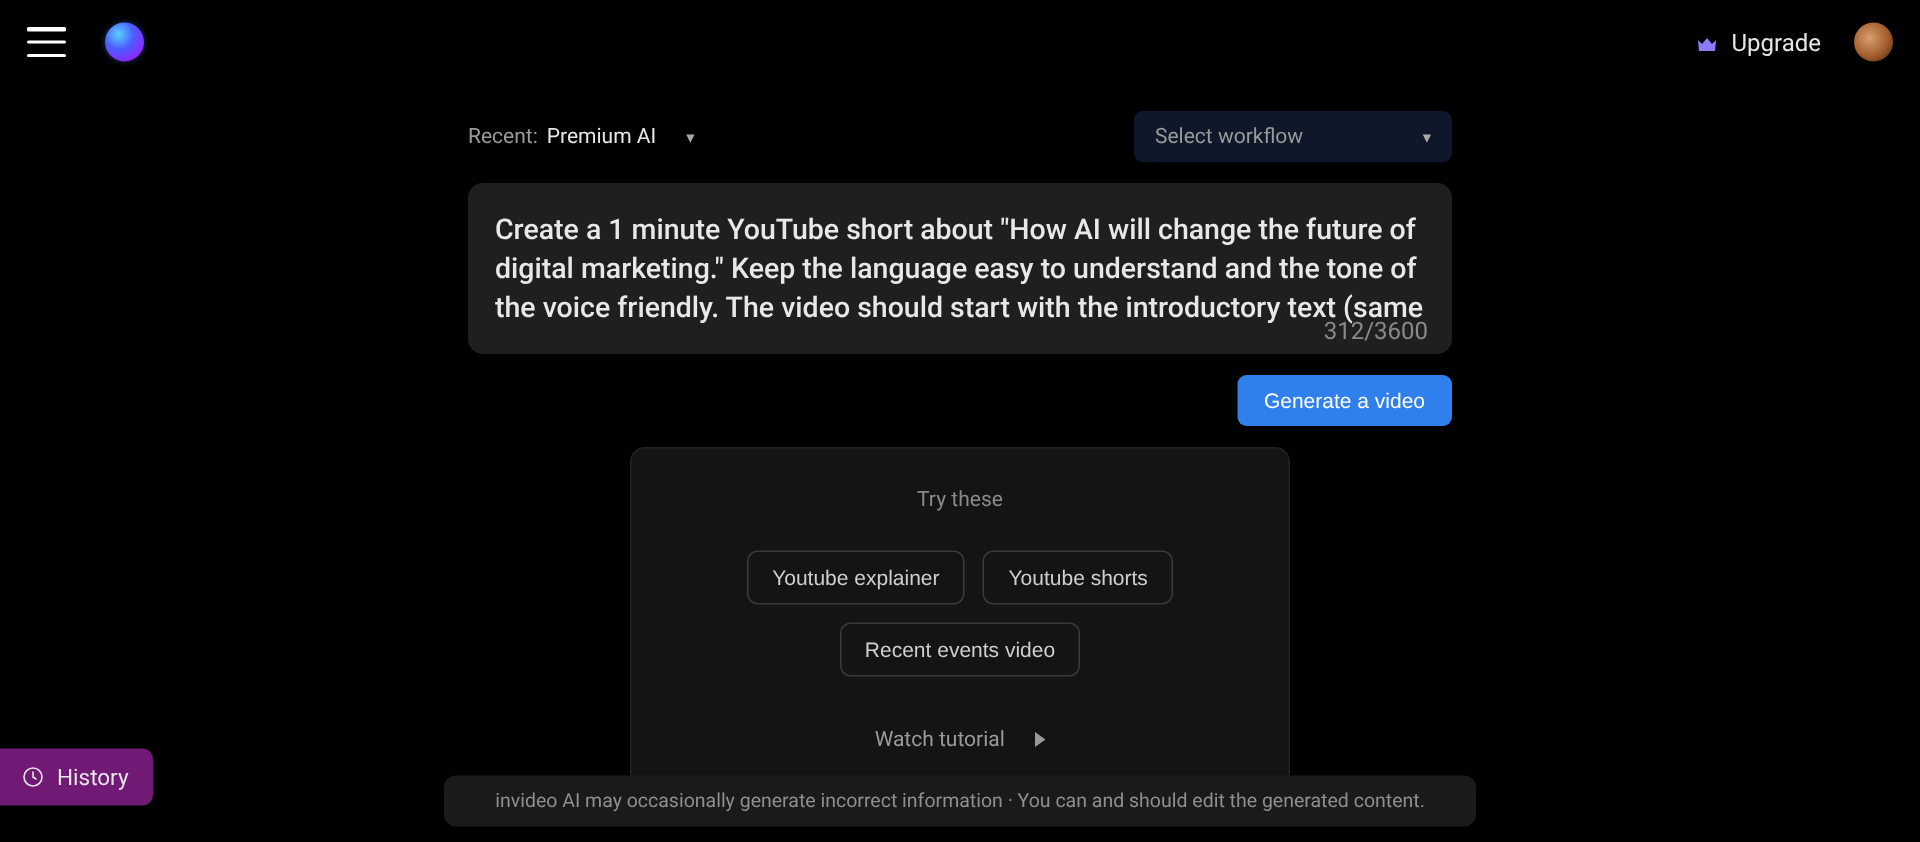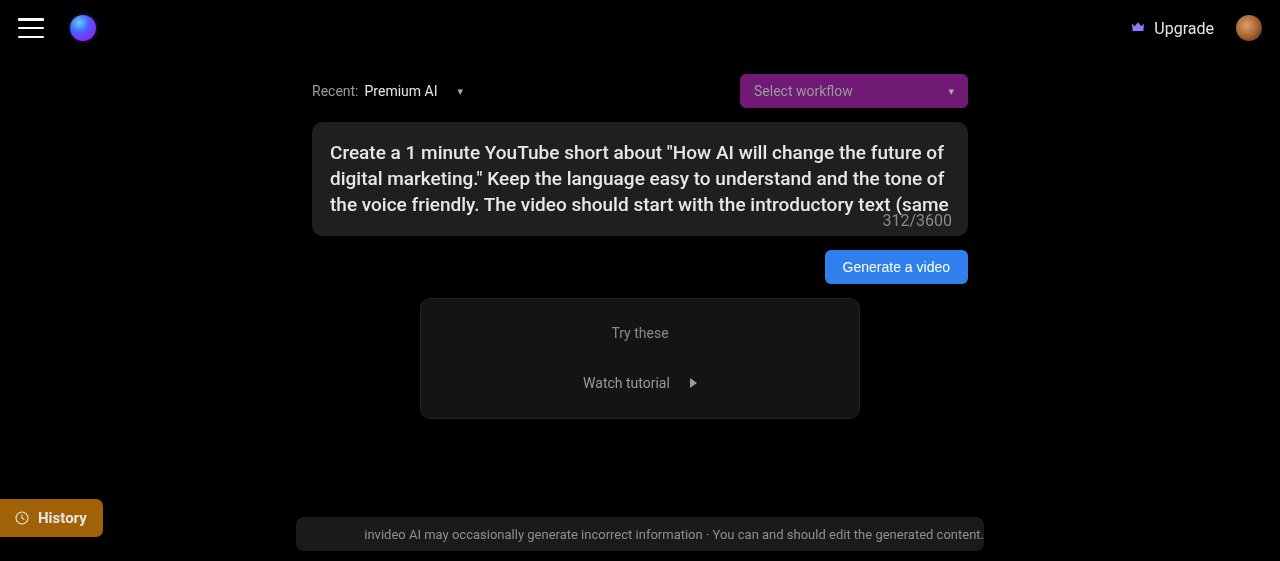--- a/index.html
+++ b/index.html
@@ -18,38 +18,38 @@
     width: 26px; height: 20px; display: flex; flex-direction: column;
     justify-content: space-between; cursor: pointer;
   }
   .hamburger span { height: 2.5px; background: #fff; border-radius: 1px; }
   .logo {
     width: 26px; height: 26px; margin-left: 26px; border-radius: 50%;
     background: radial-gradient(circle at 35% 30%, #5ad1ff 0%, #4b5dff 40%, #8a2aff 75%, #2a0b6b 100%);
     box-shadow: 0 0 4px rgba(90,120,255,.4);
   }
   .top-right { margin-left: auto; display: flex; align-items: center; gap: 22px; }
-  .upgrade { display: flex; align-items: flex-start; gap: 8px; cursor: pointer; color: #e6e6e6; font-size: 16px; }
+  .upgrade { display: flex; align-items: flex-end; gap: 8px; cursor: pointer; color: #e6e6e6; font-size: 16px; }
   .avatar {
     width: 26px; height: 26px; border-radius: 50%;
     background: radial-gradient(circle at 40% 40%, #d8a070 0%, #a45d2c 55%, #3a2412 100%);
   }
 
   
   .center {
     position: absolute; top: 74px; left: 312px; width: 656px;
   }
   .row-model { display: flex; align-items: center; height: 34px; }
   .model-label { color: #9a9a9a; font-size: 14px; margin-right: 6px; }
   .model-value { color: #e6e6e6; font-size: 14px; margin-right: 20px; }
   .chev { font-size: 11px; color: #aaa; }
 
   .workflow {
-    margin-left: auto; width: 228px; height: 34px;
-    background: #701a75; border-radius: 6px;
+    margin-left: auto; width: 212px; height: 34px;
+    background: #0f172a; border-radius: 6px;
     display: flex; align-items: center; padding: 0 14px;
     color: #9a9a9a; font-size: 14px; cursor: pointer;
   }
   .workflow .chev { margin-left: auto; }
 
   .prompt-box {
     margin-top: 14px; width: 656px; height: 114px;
     background: #1f1f1f; border-radius: 10px; padding: 18px 18px 24px 18px;
     position: relative;
   }
@@ -68,42 +68,42 @@
     background: #2f80ed; color: #fff; border-radius: 6px;
     font-size: 14px; display: flex; align-items: center; cursor: pointer;
     border: none;
   }
 
   .try-box {
     margin-top: 14px; width: 440px; margin-left: auto; margin-right: auto;
     background: #141414; border: 1px solid #222; border-radius: 10px;
     padding: 26px 20px 26px 20px; text-align: center;
   }
-  .try-title { color: #8a8a8a; font-size: 14px; }
+  .try-title { color: #8a8a8a; font-size: 14px; margin-bottom: 26px; }
   .chips { display: flex; flex-wrap: wrap; gap: 12px; justify-content: center; }
   .chip {
     padding: 9px 16px; border: 1px solid #3a3a3a; border-radius: 7px;
     color: #cfcfcf; font-size: 14px; cursor: pointer; background: transparent;
   }
   .watch { margin-top: 34px; color: #9a9a9a; font-size: 14px; display: inline-flex; align-items: center; gap: 20px; cursor: pointer; }
   .play { width: 0; height: 0; border-left: 7px solid #9a9a9a; border-top: 5px solid transparent; border-bottom: 5px solid transparent; }
 
   
   .history {
     position: absolute; left: 0; bottom: 24px;
-    background: #a16207; border-radius: 0 7px 7px 0;
+    background: #701a75; border-radius: 0 7px 7px 0;
     padding: 10px 16px 10px 14px; display: flex; align-items: center; gap: 8px;
-    color: #e6e6e6; font-size: 15px; cursor: pointer; font-weight: bold;
+    color: #e6e6e6; font-size: 15px; cursor: pointer;
   }
 
   
   .disclaimer {
     position: absolute; left: 296px; width: 688px; bottom: 10px;
     background: #1a1a1a; border-radius: 8px; height: 34px;
-    display: flex; align-items: center; justify-content: flex-end;
+    display: flex; align-items: center; justify-content: center;
     color: #8f8f8f; font-size: 13px;
   }
 </style>
 </head>
 <body>
 
 <div class="topbar">
   <div class="hamburger">
     <span></span>
       <span></span>
@@ -140,20 +140,25 @@
   </div>
 
   <div class="gen-row">
     <button class="gen-btn">
       <span>Generate a video</span>
     </button>
   </div>
 
   <div class="try-box">
     <div class="try-title">Try these</div>
+    <div class="chips">
+      <button class="chip">Youtube explainer</button>
+      <button class="chip">Youtube shorts</button>
+      <button class="chip">Recent events video</button>
+    </div>
     <div class="watch">
       <span>Watch tutorial</span>
       <span class="play"></span>
     </div>
   </div>
 
 </div>
 
 <div class="history">
   <svg width="16" height="16" viewBox="0 0 24 24">

